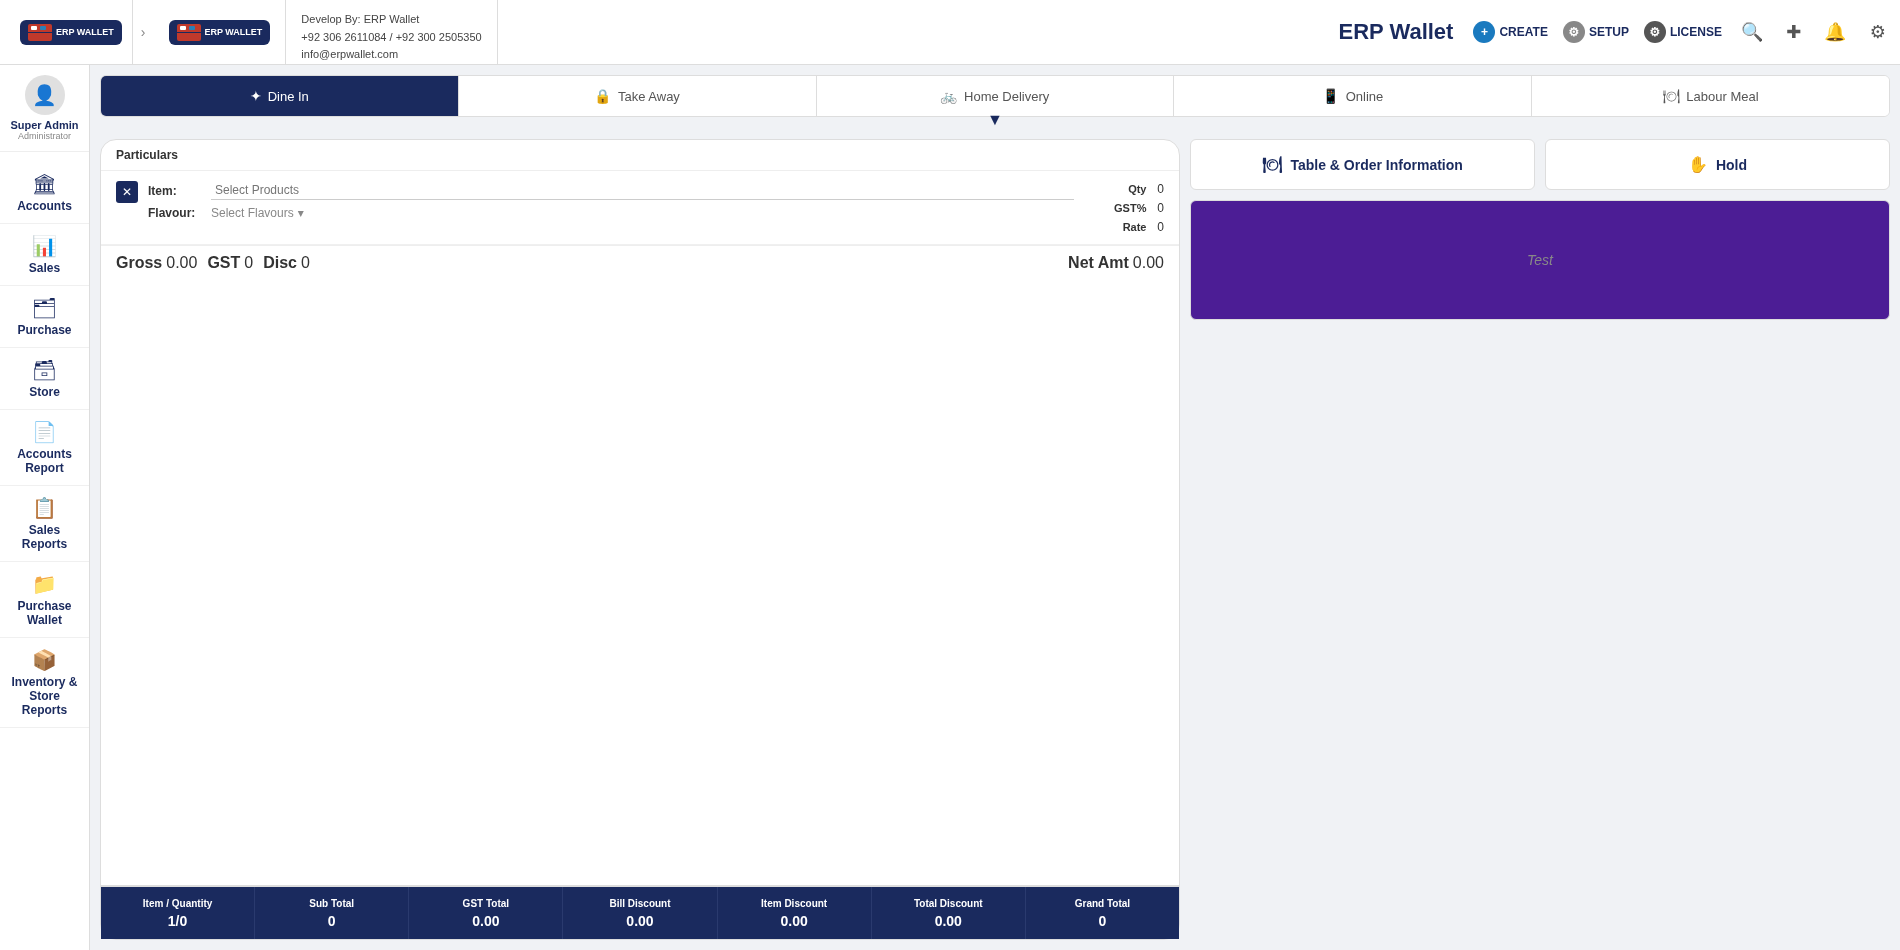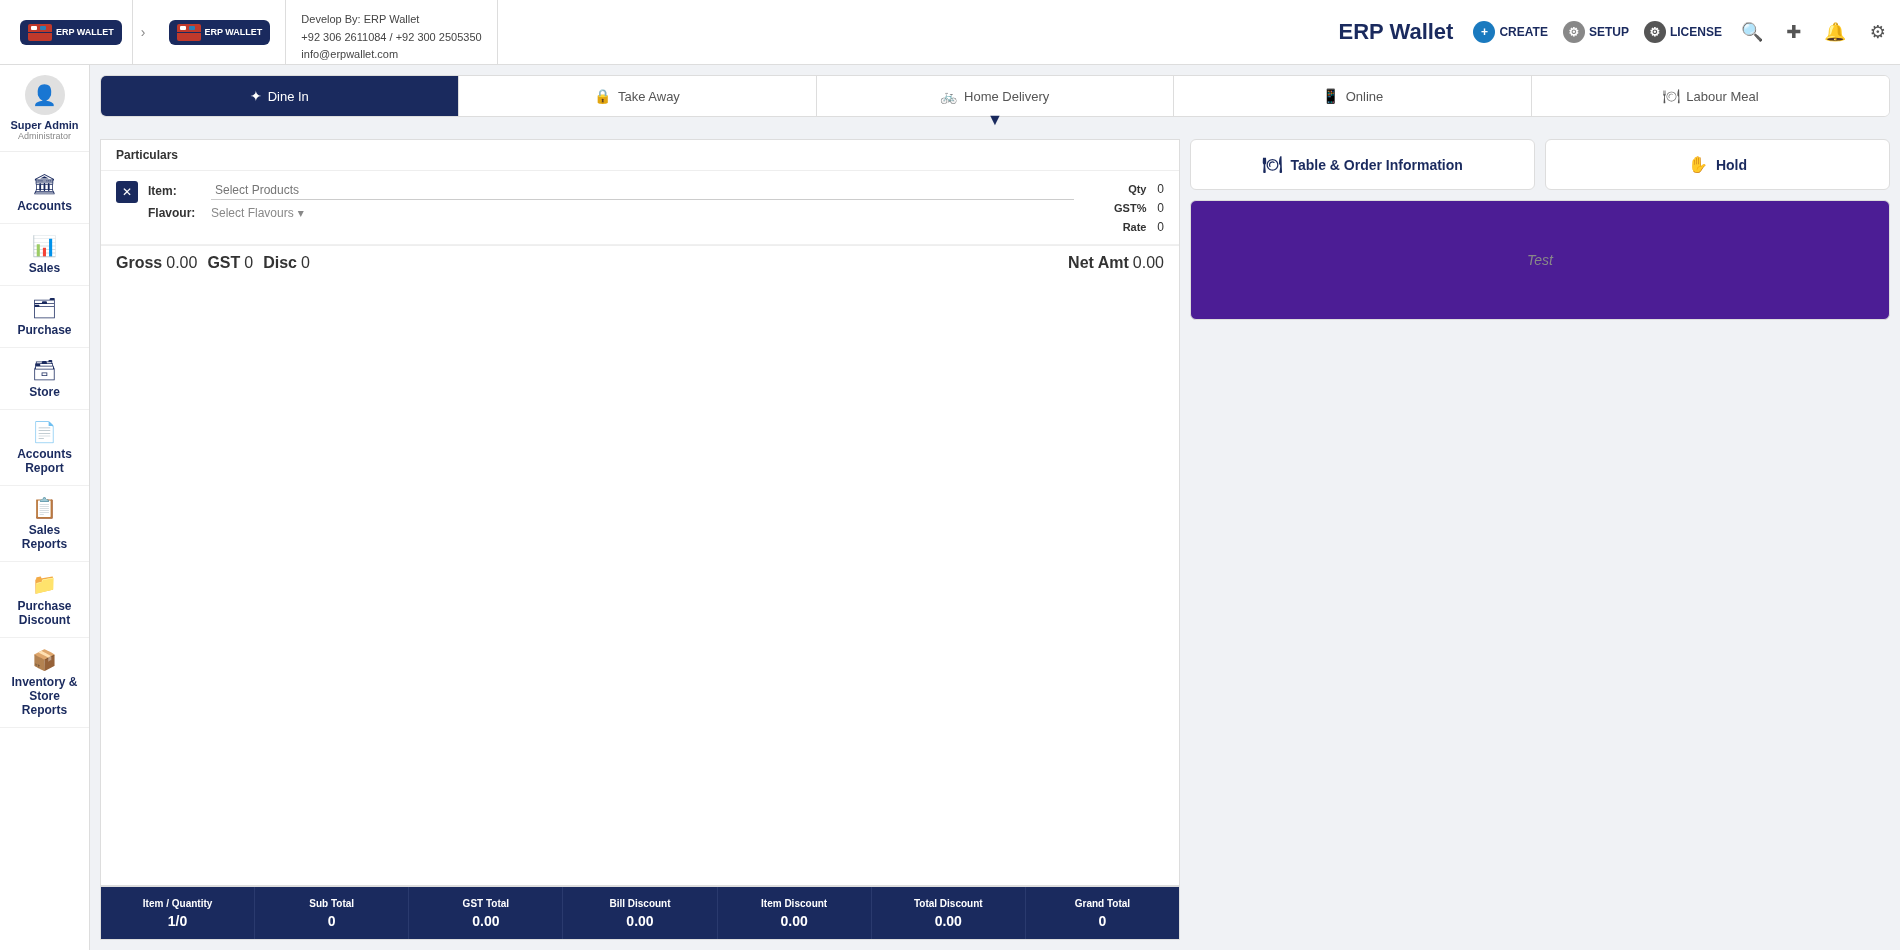--- a/index.html
+++ b/index.html
@@ -70,21 +70,21 @@
     .order-tab:last-child { border-right: none; }
     .order-tab.active { background: #1a2a5e; color: #fff; }
     .order-tab .tab-icon { font-size: 14px; }
     .tab-arrow { text-align: center; color: #1a2a5e; font-size: 16px; margin-top: -6px; }
 
     
     .body-area { display: flex; gap: 10px; flex: 1; }
 
     
     .order-panel {
-      flex: 1; background: #fff; border: 1px solid #ddd; border-radius: 0;
+      flex: 1; background: #fff; border: 1px solid #ddd; border-radius: 16px;
       display: flex; flex-direction: column;
     }
     .particulars-header { padding: 8px 15px; border-bottom: 1px solid #eee; font-weight: bold; color: #333; font-size: 12px; }
     .item-row { padding: 10px 15px; display: flex; align-items: flex-start; gap: 10px; border-bottom: 1px solid #f0f0f0; }
     .item-remove-btn {
       width: 22px; height: 22px; background: #1a2a5e; color: #fff;
       border: none; border-radius: 3px; cursor: pointer; display: flex;
       align-items: center; justify-content: center; font-size: 12px; flex-shrink: 0;
     }
     .item-fields { flex: 1; }
@@ -225,21 +225,21 @@
     <div class="sidebar-item">
       <span class="sidebar-item-icon">📄</span>
       <span class="sidebar-item-label">Accounts Report</span>
     </div>
     <div class="sidebar-item">
       <span class="sidebar-item-icon">📋</span>
       <span class="sidebar-item-label">Sales Reports</span>
     </div>
     <div class="sidebar-item">
       <span class="sidebar-item-icon">📁</span>
-      <span class="sidebar-item-label">Purchase Discount</span>
+      <span class="sidebar-item-label">Purchase Wallet</span>
     </div>
     <div class="sidebar-item">
       <span class="sidebar-item-icon">📦</span>
       <span class="sidebar-item-label">Inventory &amp; Store Reports</span>
     </div>
   </div>
 
   <div class="main-content">
 
     <div>

